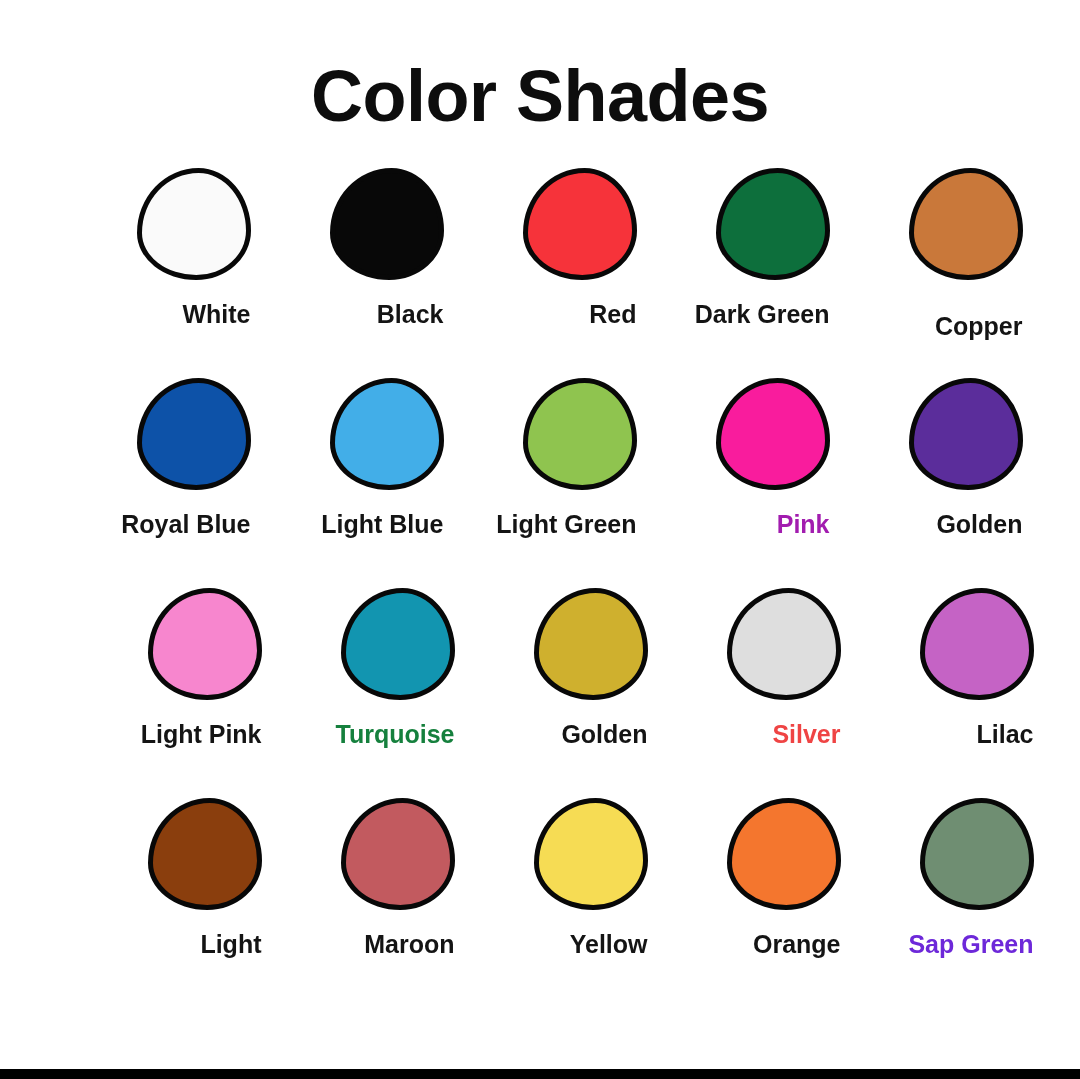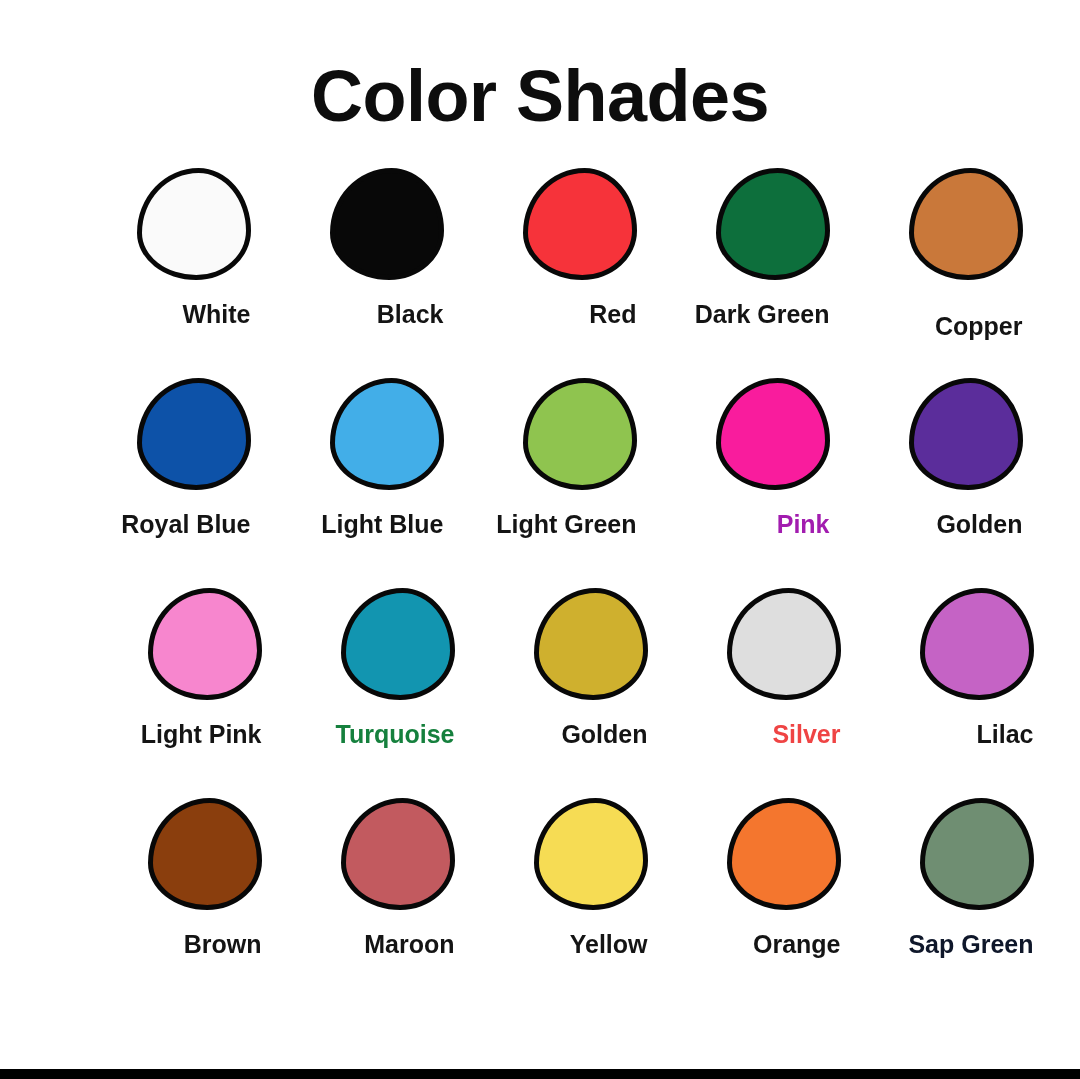--- a/index.html
+++ b/index.html
@@ -163,36 +163,36 @@
       </div>
       <div class="cell">
         <div class="swatch" style="background: rgb(197, 99, 197); border-color: rgb(8, 8, 8);"></div>
         <div class="swatch-label" style="color: rgb(20, 20, 20);">Lilac</div>
       </div>
     </div>
 
     <div class="row shift">
       <div class="cell">
         <div class="swatch" style="background: rgb(138, 62, 13); border-color: rgb(8, 8, 8);"></div>
-        <div class="swatch-label" style="color: rgb(20, 20, 20);">Brown</div>
+        <div class="swatch-label" style="color: rgb(20, 20, 20);">Light</div>
       </div>
       <div class="cell">
         <div class="swatch" style="background: rgb(194, 90, 95); border-color: rgb(8, 8, 8);"></div>
         <div class="swatch-label" style="color: rgb(20, 20, 20);">Maroon</div>
       </div>
       <div class="cell">
         <div class="swatch" style="background: rgb(246, 220, 84); border-color: rgb(8, 8, 8);"></div>
         <div class="swatch-label" style="color: rgb(20, 20, 20);">Yellow</div>
       </div>
       <div class="cell">
         <div class="swatch" style="background: rgb(244, 118, 46); border-color: rgb(8, 8, 8);"></div>
         <div class="swatch-label" style="color: rgb(20, 20, 20);">Orange</div>
       </div>
       <div class="cell">
         <div class="swatch" style="background: rgb(111, 142, 114); border-color: rgb(8, 8, 8);"></div>
-        <div class="swatch-label" style="color: #0f172a;">Sap Green</div>
+        <div class="swatch-label" style="color: #6d28d9;">Sap Green</div>
       </div>
     </div>
 
   </div>
 
   <div class="bottom-bar" style="background: rgb(0, 0, 0);"></div>
 </div>
 
 </body></html>

